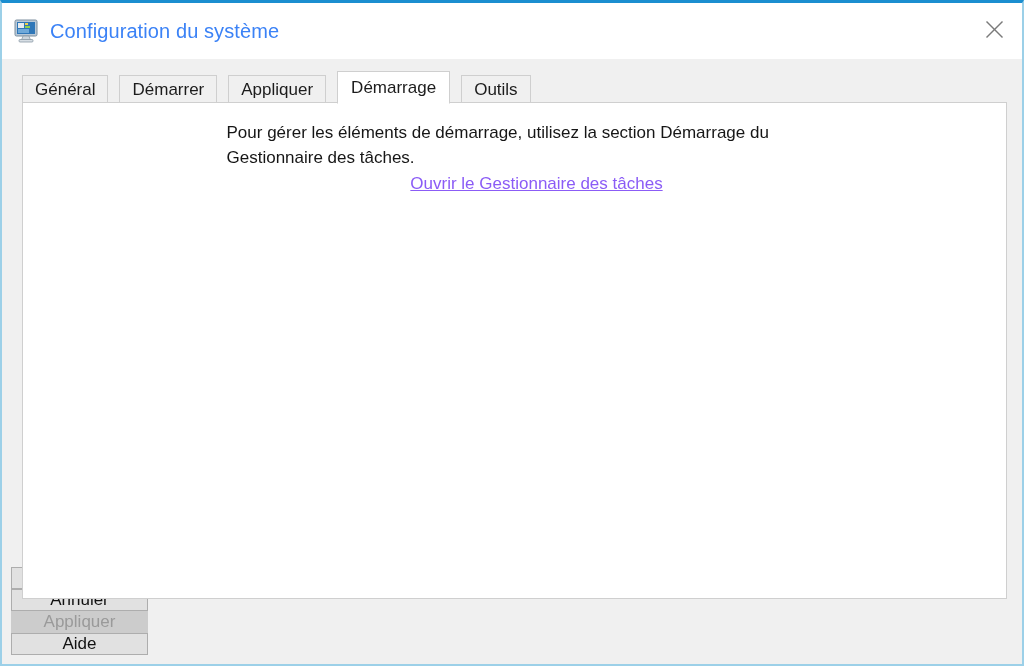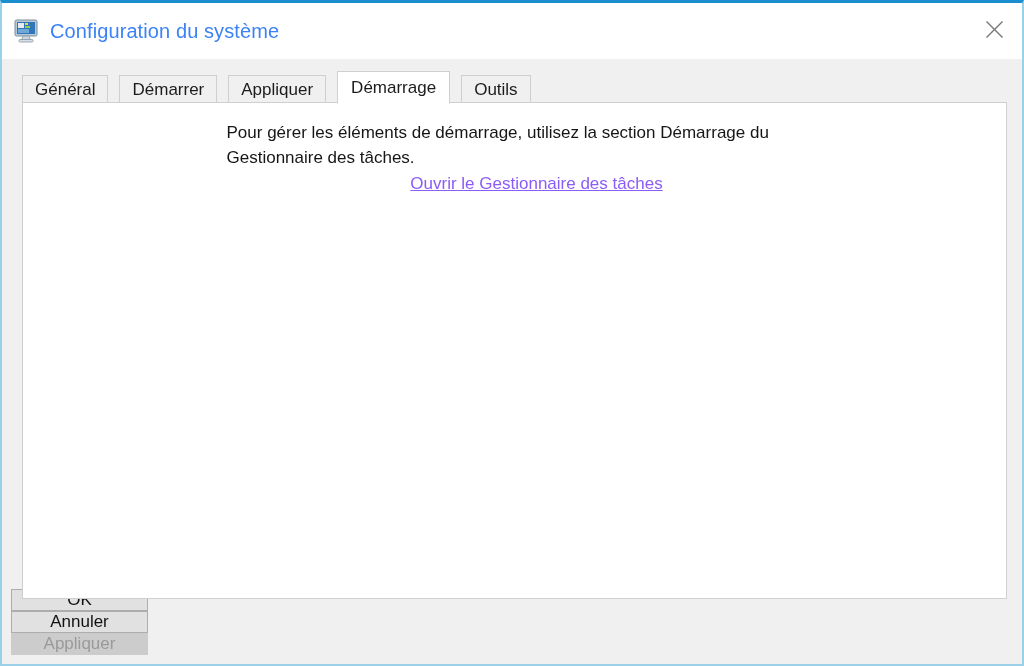--- a/index.html
+++ b/index.html
@@ -214,15 +214,16 @@
     <div id="content-inner">
       <div id="info-text">Pour gérer les éléments de démarrage, utilisez la section Démarrage du Gestionnaire des tâches.</div>
       <a id="task-manager-link" href="#">Ouvrir le Gestionnaire des tâches</a>
     </div>
   </div>
 
   <div id="button-row">
     <div class="dlg-button">OK</div>
     <div class="dlg-button">Annuler</div>
     <div class="dlg-button disabled">Appliquer</div>
+    <div class="dlg-button">Aide</div>
   </div>
 
 </div>
 
 </body></html>

